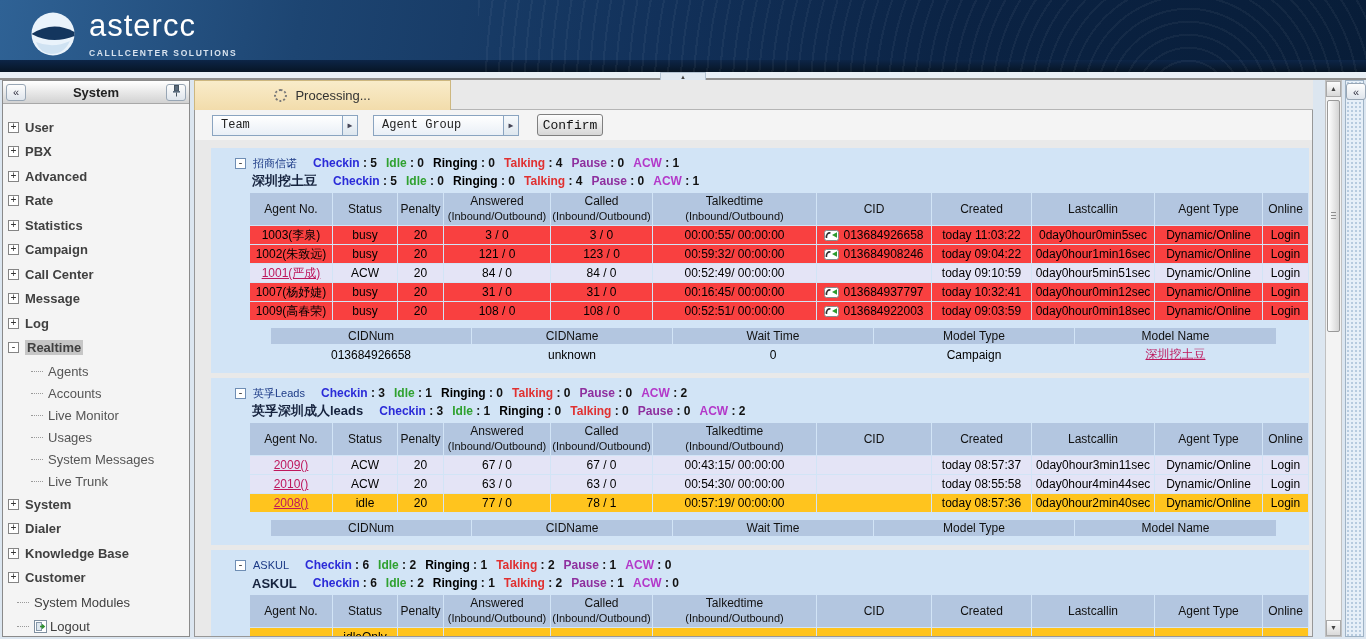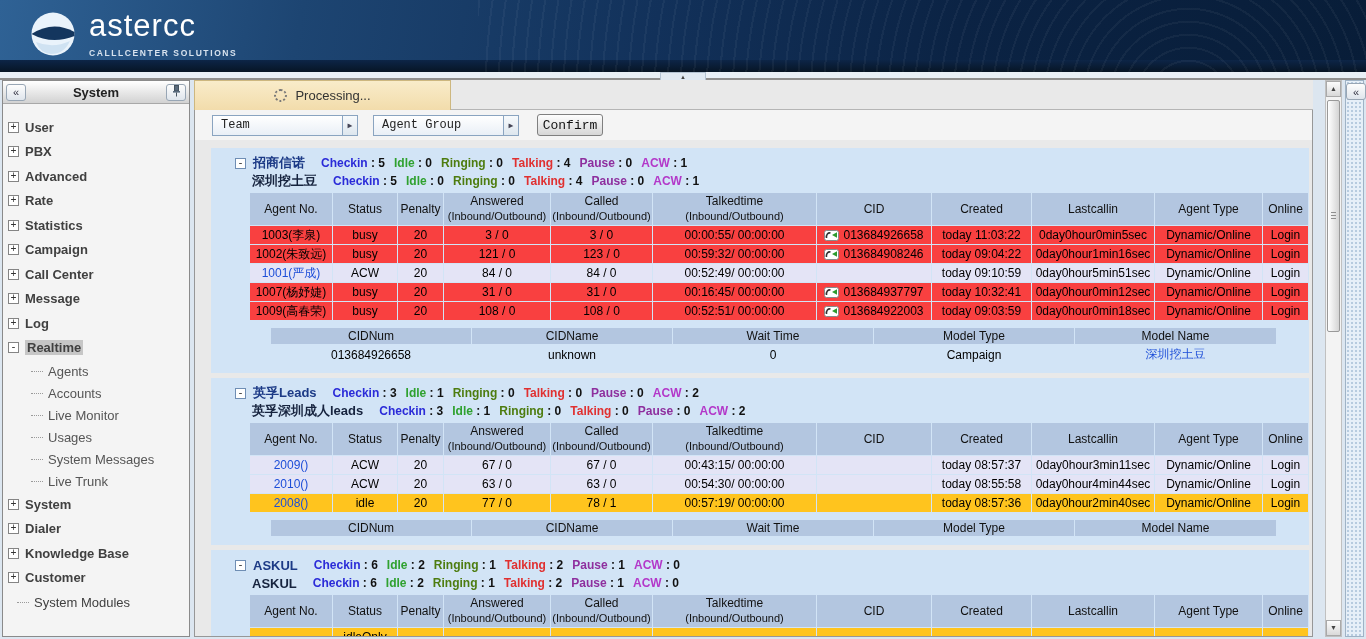--- a/index.html
+++ b/index.html
@@ -69,35 +69,35 @@
 
   .content{flex:1;padding:8px 0 0 16px;overflow:hidden;}
 
   
   .panel{width:1098px;background:#d2e4f6;margin-bottom:5px;padding:6px 0 8px;}
   .gline,.sline{display:flex;align-items:center;height:18px;}
   .gline{padding-left:24px;}
   .sline{padding-left:41px;}
   .gbox{flex:0 0 11px;width:11px;height:11px;border:1px solid #6f8eb4;background:#fff;color:#333;
        font-family:"Liberation Mono",monospace;font-size:10px;line-height:9px;text-align:center;cursor:pointer;}
-  .gtitle{font-weight:bold;font-size:13px;color:#1c3a86;margin:0 16px 0 7px;white-space:nowrap;}
+  .gtitle{font-weight:normal;font-size:11px;color:#1c3a86;margin:0 16px 0 7px;white-space:nowrap;}
   .stitle{font-weight:bold;font-size:13px;color:#16233e;margin-right:16px;white-space:nowrap;}
   .stat{margin-right:9px;font-weight:bold;font-size:12px;white-space:nowrap;}
-  .st-checkin{color:#2b2bd8;} .st-idle{color:#2fa12f;} .st-ringing{color:#4d7c0f;}
+  .st-checkin{color:#2b2bd8;} .st-idle{color:#2fa12f;} .st-ringing{color:#000000;}
   .st-talking{color:#e03030;} .st-pause{color:#8e2f9e;} .st-acw{color:#b338c9;}
   .st-val{color:#111;}
 
   table.agents{border-collapse:separate;border-spacing:1px;table-layout:fixed;width:1048px;margin:2px 0 0 38px;}
   .agents th{background:#b3c6e0;font-weight:normal;font-size:12px;line-height:1.25;height:30px;padding:1px 0;color:#111;}
   .agents th .sub{font-size:11px;}
   .agents td{text-align:center;height:18px;font-size:12px;padding:0 2px;white-space:nowrap;overflow:hidden;color:#000;}
   tr.r-busy td{background:#f94040;}
   tr.r-acw td{background:#e4e4f6;}
   tr.r-idle td{background:#ffc41e;}
-  .alink{color:#1d4ed8;cursor:pointer;}
+  .alink{color:#be185d;text-decoration:underline;cursor:pointer;}
   .cidcell{display:inline-flex;align-items:center;gap:4px;}
 
   table.cids{border-collapse:separate;border-spacing:1px;table-layout:fixed;width:1001px;margin:6px 0 0 59px;}
   .cids th{background:#b3c6e0;font-weight:normal;font-size:12px;height:16px;color:#111;}
   .cids td{text-align:center;font-size:12px;height:16px;color:#000;}
 
   
   .vscroll{position:relative;width:17px;margin-left:12px;background:#f3f3f3;border:1px solid #c0c0c0;}
   .sbtn{position:absolute;left:0;width:15px;height:16px;background:linear-gradient(#fcfcfc,#d9d9d9);
        border:1px solid #a9a9a9;font-size:7px;line-height:14px;text-align:center;color:#444;padding:0;cursor:pointer;}
@@ -229,20 +229,31 @@
             <span class="nbox">+</span>
             <span class="tlabel b">Knowledge Base</span>
           </div>
           <div class="trow">
             <span class="nbox">+</span>
             <span class="tlabel b">Customer</span>
           </div>
           <div class="trow leaf1">
             <span class="dots"></span>
             <span class="tlabel">System Modules</span>
+          </div>
+          <div class="trow leaf1">
+            <span class="dots"></span>
+            <span class="logout-ic">
+              <svg width="13" height="13" viewBox="0 0 13 13">
+                <rect x="0.5" y="0.5" width="12" height="12" fill="#fff" stroke="#7f8f9f"></rect>
+                <rect x="2.5" y="2.5" width="5" height="8" fill="#dfe8ef" stroke="#8899aa"></rect>
+                <path d="M6 6.5 h4 m-2 -2 l2.2 2 l-2.2 2" stroke="#2d8f2d" stroke-width="1.4" fill="none"></path>
+              </svg>
+            </span>
+            <span class="tlabel">Logout</span>
           </div>
         </div>
     </aside>
 
     <div class="main">
       <div class="tabstrip">
         <div class="tab">
           <span class="spinner"></span>
           <span>Processing...</span>
         </div>

